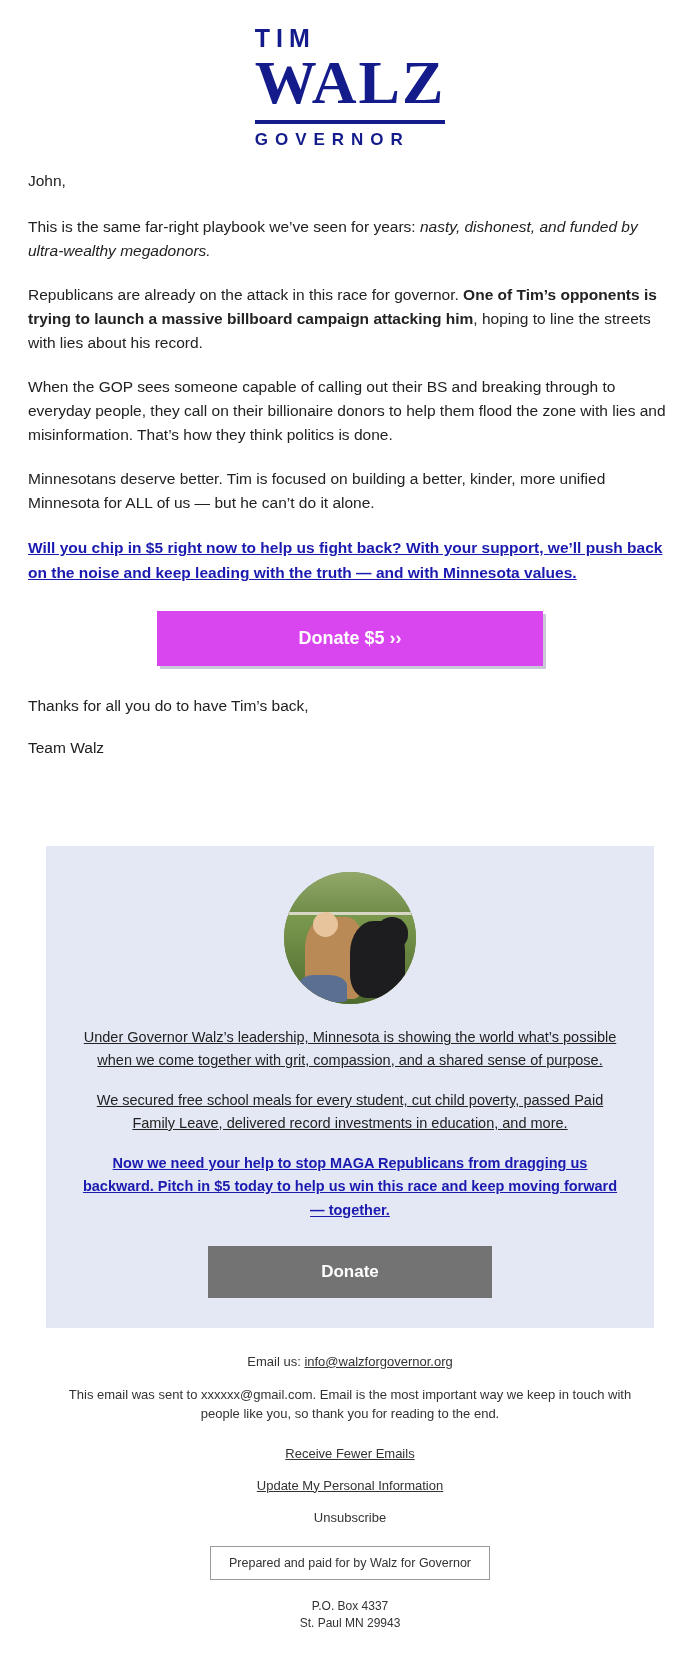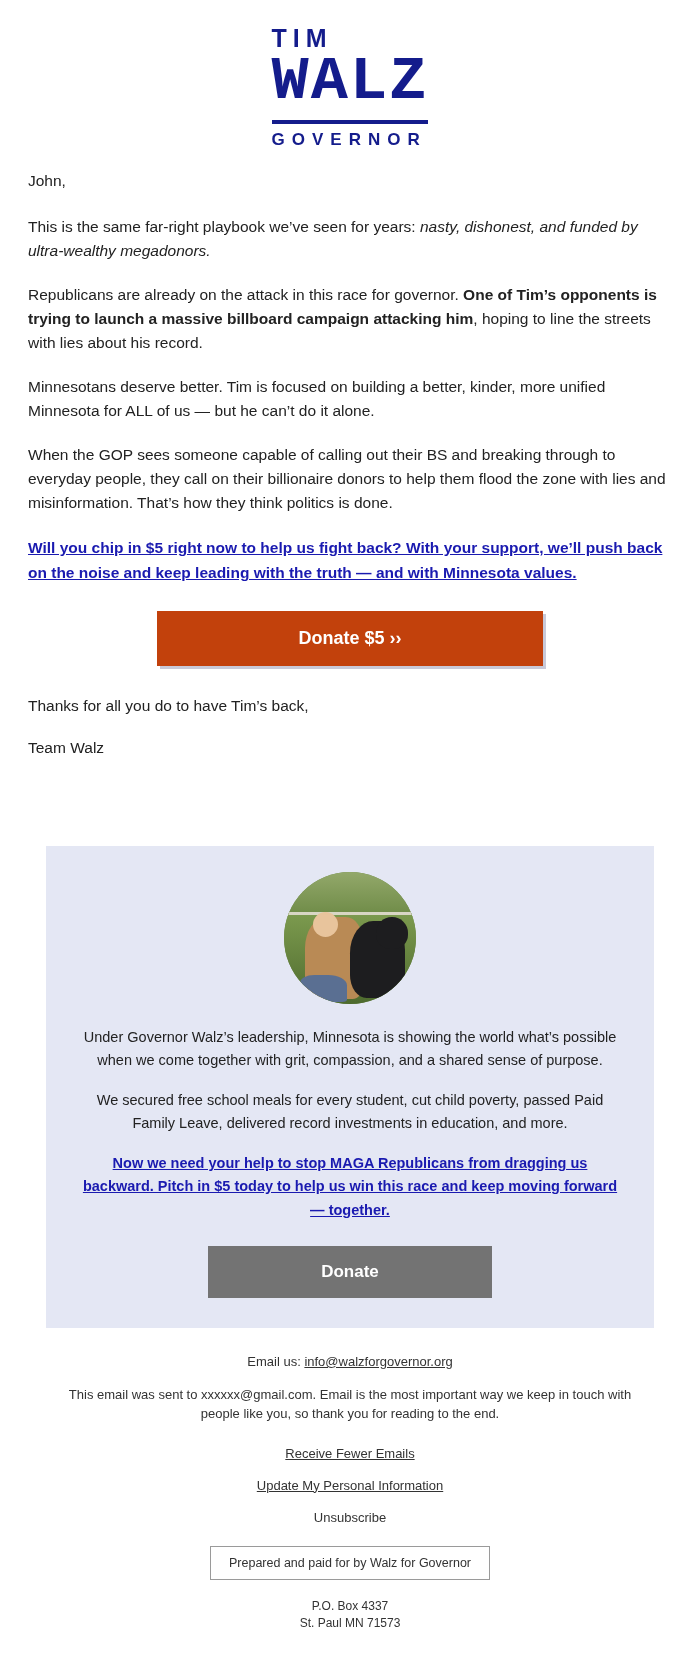--- a/index.html
+++ b/index.html
@@ -33,21 +33,21 @@
   }
   .logo-tim {
     font-family: "Liberation Sans", sans-serif;
     font-weight: bold;
     font-size: 25px;
     letter-spacing: 6px;
     color: #141c8c;
     margin-bottom: 2px;
   }
   .logo-walz {
-    font-family: Liberation Mono, monospace;
+    font-family: Liberation Serif, serif;
     font-weight: bold;
     font-size: 62px;
     letter-spacing: 2px;
     color: #141c8c;
     line-height: 0.95;
   }
   .logo-rule {
     height: 4px;
     background: #141c8c;
     margin: 8px 0 7px 0;
@@ -85,21 +85,21 @@
     cursor: pointer;
   }
 
   
   .btn-row {
     text-align: center;
     margin: 0 0 28px 0;
   }
   .btn-primary {
     display: inline-block;
-    background: #c2410c;
+    background: #d946ef;
     color: #ffffff;
     font-size: 18px;
     font-weight: bold;
     text-decoration: none;
     padding: 17px 0;
     width: 386px;
     text-align: center;
     border: none;
     box-shadow: 3px 3px 0 #c9c9d8;
     cursor: pointer;
@@ -176,20 +176,21 @@
     width: 24%; height: 24%;
     background: #1d1d1f;
     border-radius: 50% 50% 45% 45%;
   }
 
   .card p {
     font-size: 14.5px;
     line-height: 1.55;
     margin: 0 0 18px 0;
     color: #222222;
+    text-decoration: underline;
   }
   .card-link {
     display: block;
     font-size: 14.5px;
     line-height: 1.6;
     font-weight: bold;
     color: #1a1ab0;
     text-decoration: underline;
     margin: 0 0 24px 0;
     cursor: pointer;
@@ -267,23 +268,23 @@
     </div>
   </div>
 
   <div class="body-block">
     <p class="salutation">John,</p>
 
     <p><span>This is the same far-right playbook we’ve seen for years: </span><span class="i">nasty, dishonest, and funded by ultra-wealthy megadonors.</span></p>
 
     <p><span>Republicans are already on the attack in this race for governor. </span><span class="b">One of Tim’s opponents is trying to launch a massive billboard campaign attacking him</span><span>, hoping to line the streets with lies about his record.</span></p>
 
+    <p>When the GOP sees someone capable of calling out their BS and breaking through to everyday people, they call on their billionaire donors to help them flood the zone with lies and misinformation. That’s how they think politics is done.</p>
+
     <p>Minnesotans deserve better. Tim is focused on building a better, kinder, more unified Minnesota for ALL of us — but he can’t do it alone.</p>
-
-    <p>When the GOP sees someone capable of calling out their BS and breaking through to everyday people, they call on their billionaire donors to help them flood the zone with lies and misinformation. That’s how they think politics is done.</p>
 
     <a class="cta-link" href="#">Will you chip in $5 right now to help us fight back? With your support, we’ll push back on the noise and keep leading with the truth — and with Minnesota values.</a>
 
     <div class="btn-row">
       <a class="btn-primary" href="#">Donate $5 ››</a>
     </div>
 
     <div class="signoff">
       <p>Thanks for all you do to have Tim’s back,</p>
       <p>Team Walz</p>
@@ -318,17 +319,17 @@
     <div class="sent-to">This email was sent to xxxxxx@gmail.com. Email is the most important way we keep in touch with people like you, so thank you for reading to the end.</div>
 
     <a class="flink" href="#">Receive Fewer Emails</a>
     <a class="flink" href="#">Update My Personal Information</a>
     <a class="flink no-underline" href="#">Unsubscribe</a>
 
     <div class="paid-box">Prepared and paid for by Walz for Governor</div>
 
     <div class="addr">
       <div>P.O. Box 4337</div>
-      <div>St. Paul MN 71573</div>
+      <div>St. Paul MN 29943</div>
     </div>
   </div>
 
 </div>
 
 </body></html>

